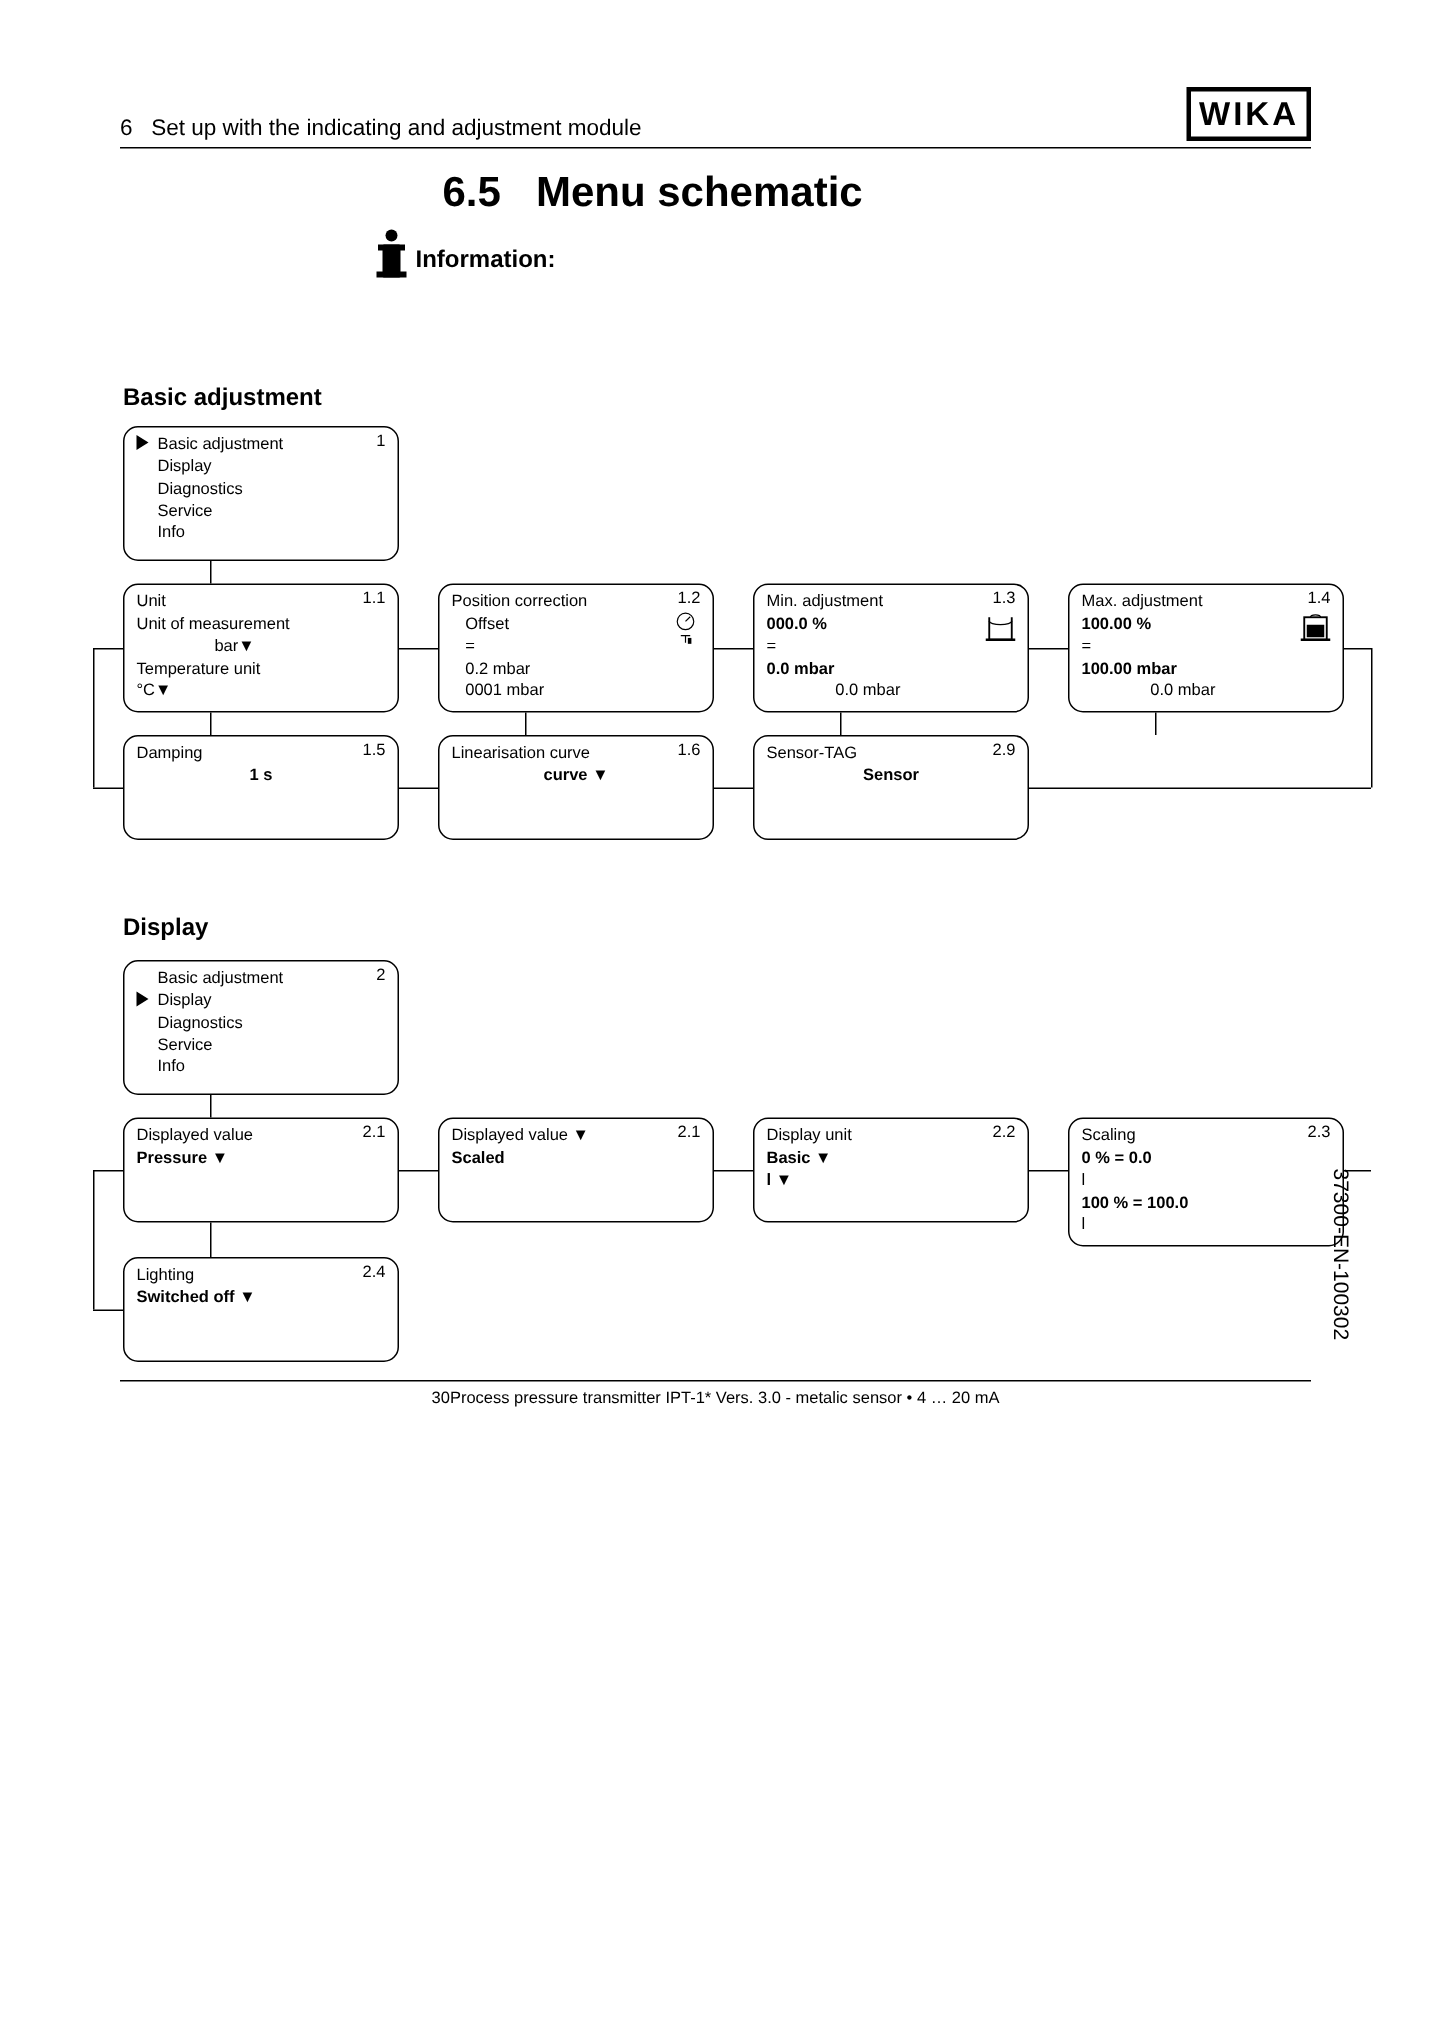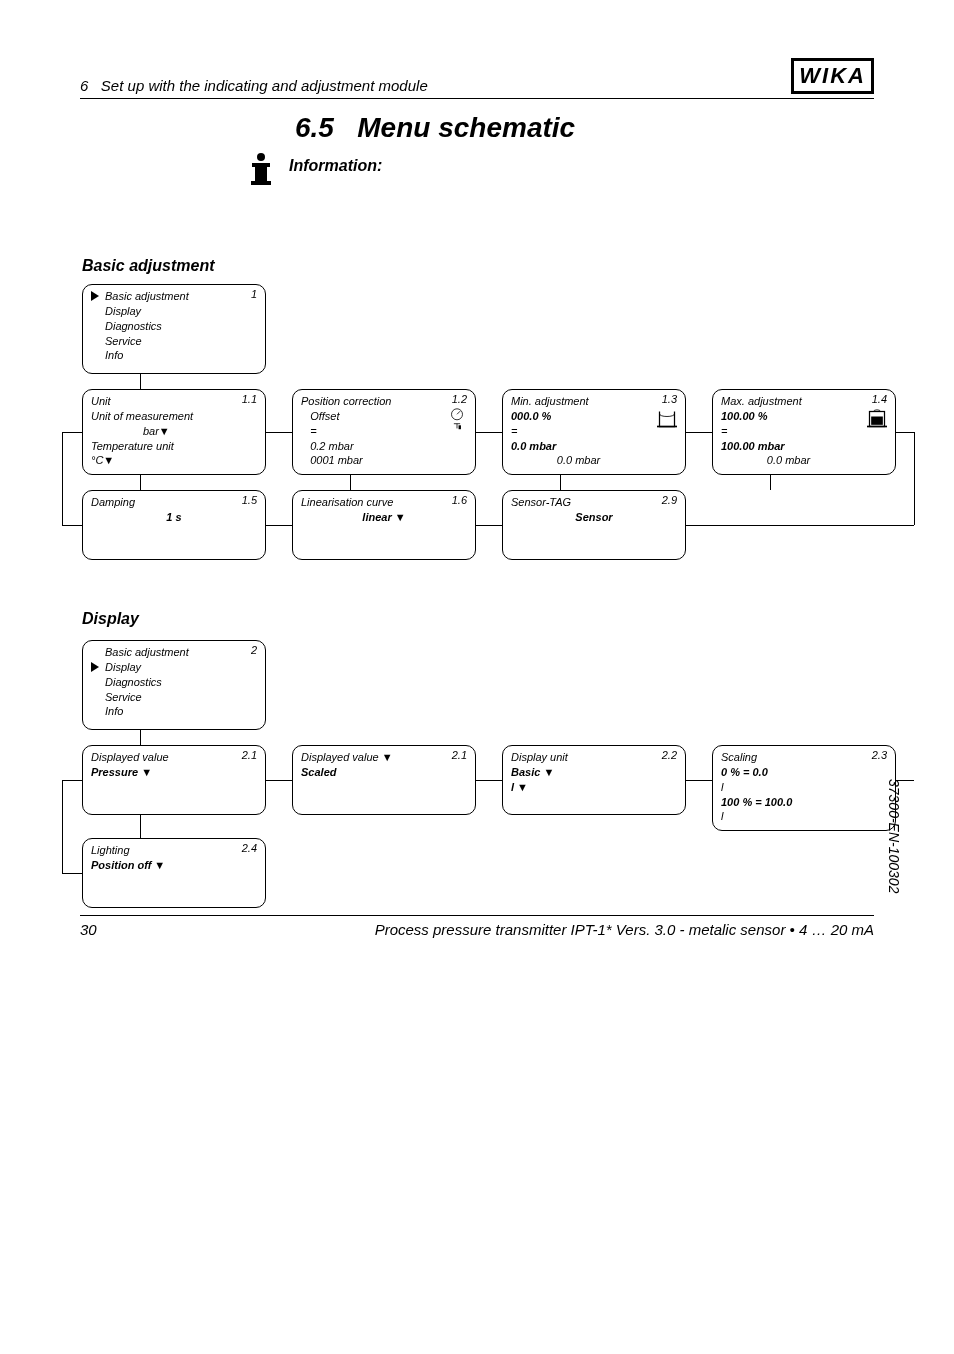--- a/index.html
+++ b/index.html
@@ -11,21 +11,20 @@
     background: #fff;
     font-family: Arial, Helvetica, sans-serif;
     color: #000;
     position: relative;
   }
   .page {
     width: 954px;
     height: 998px;
     position: relative;
     box-sizing: border-box;
-    font-style: italic;
   }
   .header {
     position: absolute;
     top: 58px;
     left: 80px;
     right: 80px;
     border-bottom: 1px solid #000;
     padding-bottom: 4px;
     display: flex;
     justify-content: space-between;
@@ -51,21 +50,22 @@
     top: 112px;
     font-size: 28px;
     font-weight: bold;
   }
   .info-block {
     position: absolute;
     left: 255px;
     top: 155px;
     right: 85px;
     display: flex;
-    gap: 22px;
+    gap: 10px;
+    align-items: flex-end;
   }
   .info-icon {
     font-size: 30px;
     line-height: 20px;
     margin-top: -2px;
   }
   .info-icon .dot {
     display: block;
     width: 8px;
     height: 8px;
@@ -133,22 +133,22 @@
   .tank-open svg, .tank-closed svg, .dial svg { width:100%; height:100%; }
 
   .footer {
     position: absolute;
     left: 80px;
     right: 80px;
     bottom: 60px;
     border-top: 1px solid #000;
     padding-top: 5px;
     display: flex;
-    justify-content: space-between;
-    font-size: 15px;
+    justify-content: center;
+    font-size: 11px;
   }
   .side-code {
     position: absolute;
     right: 52px;
     bottom: 105px;
     font-size: 14px;
     writing-mode: vertical-rl;
     transform: rotate(0deg);
   }
 </style>
@@ -268,21 +268,21 @@
   <div class="box" style="left:82px; top:490px; height:70px">
     <span class="num">1.5</span>
     <div class="line">Damping</div>
     <div class="line"></div>
     <div class="line bold" style="text-align:center">1 s</div>
   </div>
   <div class="box" style="left:292px; top:490px; height:70px">
     <span class="num">1.6</span>
     <div class="line">Linearisation curve</div>
     <div class="line"></div>
-    <div class="line bold" style="text-align:center">linear ▼</div>
+    <div class="line bold" style="text-align:center">curve ▼</div>
   </div>
   <div class="box" style="left:502px; top:490px; height:70px">
     <span class="num">2.9</span>
     <div class="line">Sensor-TAG</div>
     <div class="line"></div>
     <div class="line bold" style="text-align:center">Sensor</div>
   </div>
 
   <div class="conn-h" style="left:62px; top:525px; width:20px"></div>
   <div class="conn-h" style="left:266px; top:525px; width:26px"></div>
@@ -334,21 +334,21 @@
   <div class="conn-h" style="left:476px; top:780px; width:26px"></div>
   <div class="conn-h" style="left:686px; top:780px; width:26px"></div>
   <div class="conn-h" style="left:896px; top:780px; width:18px"></div>
   <div class="conn-v" style="left:62px; top:780px; height:93px"></div>
   <div class="conn-v" style="left:140px; top:815px; height:23px"></div>
 
   <div class="box" style="left:82px; top:838px; height:70px">
     <span class="num">2.4</span>
     <div class="line">Lighting</div>
     <div class="line"></div>
-    <div class="line bold">Position off ▼</div>
+    <div class="line bold">Switched off ▼</div>
   </div>
   <div class="conn-h" style="left:62px; top:873px; width:20px"></div>
 
   <div class="side-code">37300-EN-100302</div>
   <div class="footer">
     <span>30</span>
     <span>Process pressure transmitter IPT-1* Vers. 3.0 - metalic sensor • 4 … 20 mA</span>
   </div>
 
 </div>

